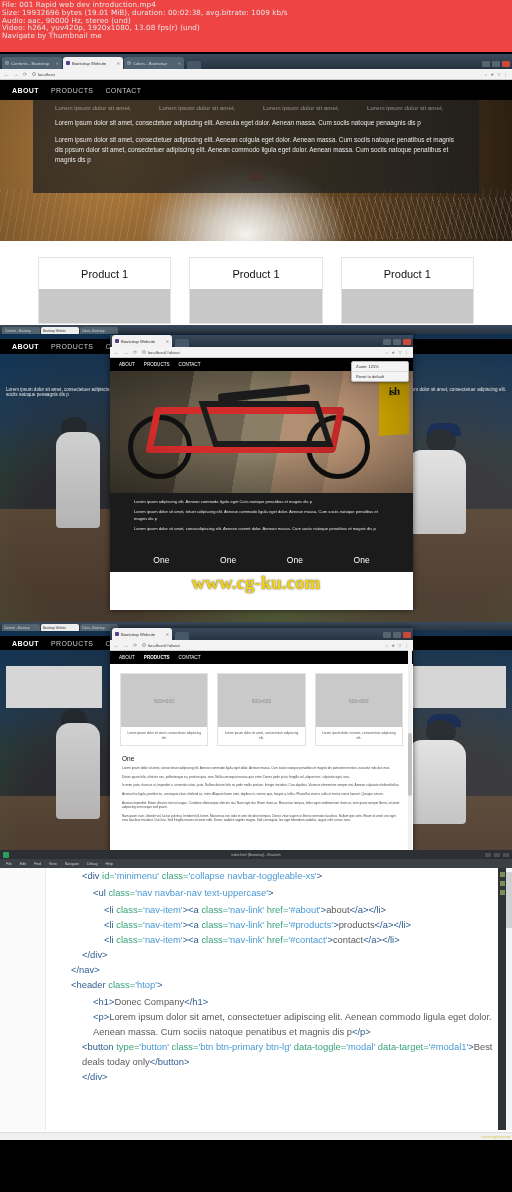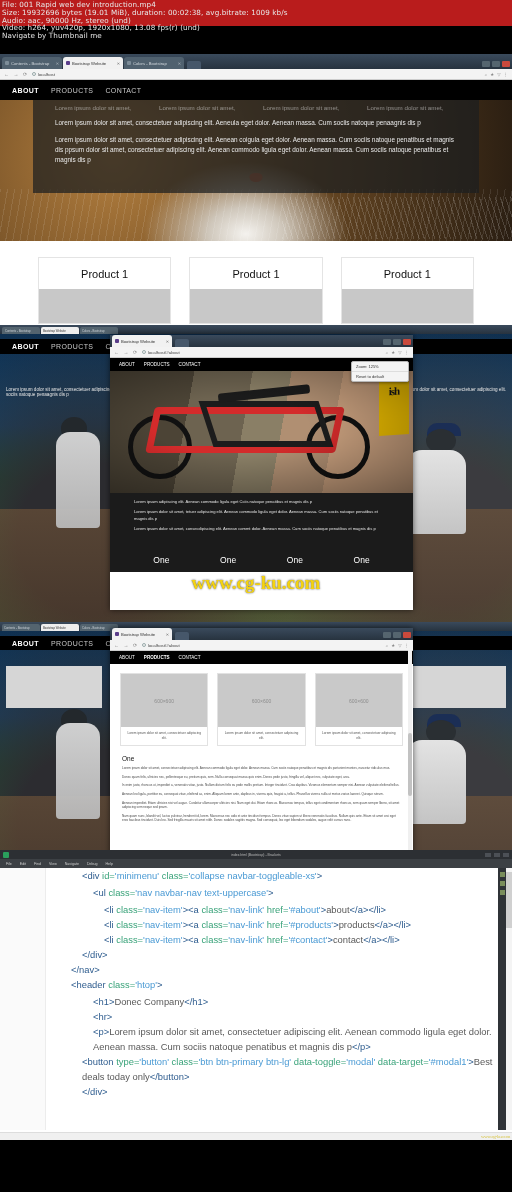--- a/index.html
+++ b/index.html
@@ -11,22 +11,22 @@
   #page {
     position: relative;
     width: 512px;
     height: 1192px;
     overflow: hidden;
     background: #000;
   }
 
   
   .vidinfo {
-    position: absolute; left: 0; top: 0; width: 512px; height: 26px;
-    background: #b91c1c; color: #e8e8e8;
+    position: absolute; left: 0; top: 0; width: 512px; height: 52px;
+    background: #ef4444; color: #e8e8e8;
     font-size: 7.2px; line-height: 7.8px;
     padding: 1px 2px 0 2px;
     font-family: "DejaVu Sans", sans-serif;
     letter-spacing: .1px;
   }
   .vidinfo div { white-space: nowrap; }
 
   
   .winframe { position: absolute; overflow: hidden; margin-top: 14px; }
   .tabstrip {
@@ -596,25 +596,20 @@
             <span class="ln">94</span>
             <span class="tri">▼</span>
             <span class="code" style="padding-left: 25px;"><span class="tag">&lt;header </span><span class="atr">class=</span><span class="val">'htop'</span><span class="tag">&gt;</span></span>
           </div>
           <div class="crow">
             <span class="ln">96</span>
             <span class="tri"></span>
             <span class="code" style="padding-left: 47px;"><span class="tag">&lt;h1&gt;</span><span class="txt">Donec Company</span><span class="tag">&lt;/h1&gt;</span></span>
           </div>
           <div class="crow">
-            <span class="ln">97</span>
-            <span class="tri"></span>
-            <span class="code" style="padding-left: 47px;"><span class="tag">&lt;hr&gt;</span></span>
-          </div>
-          <div class="crow">
             <span class="ln">98</span>
             <span class="tri"></span>
             <span class="code" style="padding-left: 47px;"><span class="tag">&lt;p&gt;</span><span class="txt">Lorem ipsum dolor sit amet, consectetuer adipiscing elit. Aenean commodo ligula eget dolor. Aenean massa. Cum sociis natoque penatibus et magnis dis p</span><span class="tag">&lt;/p&gt;</span></span>
           </div>
           <div class="crow">
             <span class="ln">99</span>
             <span class="tri"></span>
             <span class="code" style="padding-left: 36px;"><span class="tag">&lt;button </span><span class="atr">type=</span><span class="val">'button' </span><span class="atr">class=</span><span class="val">'btn btn-primary btn-lg' </span><span class="atr">data-toggle=</span><span class="val">'modal' </span><span class="atr">data-target=</span><span class="val">'#modal1'</span><span class="tag">&gt;</span><span class="txt">Best deals today only</span><span class="tag">&lt;/button&gt;</span></span>
           </div>
           <div class="crow">

